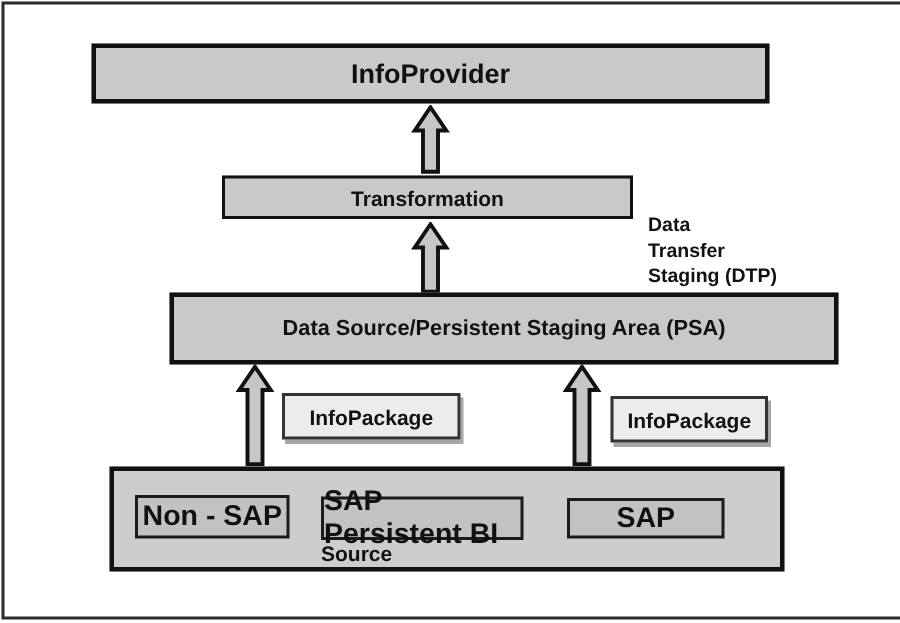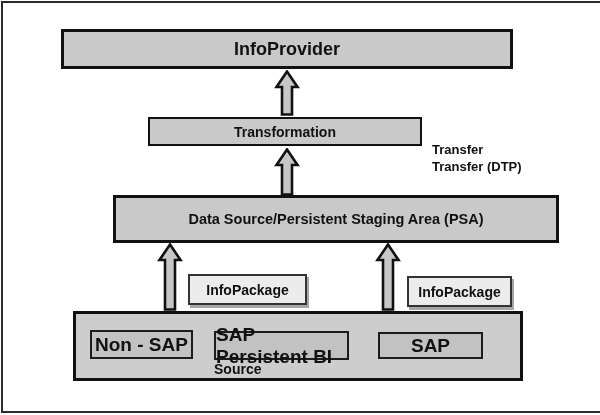--- a/index.html
+++ b/index.html
@@ -58,21 +58,20 @@
   .infopackage {
     position: absolute;
     display: flex;
     align-items: center;
     justify-content: center;
     box-sizing: border-box;
     background: #ececec;
     border: 2px solid #333333;
     box-shadow: 2px 3px 0 rgba(0,0,0,0.35);
     font-size: 14px;
-    margin-top: 12px;
   }
   .infopackage-left  { left: 188px; top: 262px; width: 119px; height: 31px; }
   .infopackage-right { left: 407px; top: 264px; width: 105px; height: 31px; }
   .box-source {
     left: 73px; top: 311px; width: 450px; height: 70px;
     background: #cdcdcd;
   }
   .inner-box {
     position: absolute;
     display: flex;
@@ -120,22 +119,23 @@
 
   <svg class="arrow arrow-1" width="26" height="46" viewBox="0 0 26 46">
     <polygon points="13,1.5 23.5,17 18,17 18,44.5 8,44.5 8,17 2.5,17"></polygon>
   </svg>
 
   <div class="box box-transformation">
     <span>Transformation</span>
   </div>
 
   <div class="dtp-note">
+    <div>Data</div>
     <div>Transfer</div>
-    <div>Transfer (DTP)</div>
+    <div>Staging (DTP)</div>
   </div>
 
   <svg class="arrow arrow-2" width="26" height="48" viewBox="0 0 26 48">
     <polygon points="13,1.5 23.5,17 18,17 18,46.5 8,46.5 8,17 2.5,17"></polygon>
   </svg>
 
   <div class="box box-psa">
     <span>Data Source/Persistent Staging Area (PSA)</span>
   </div>
 

